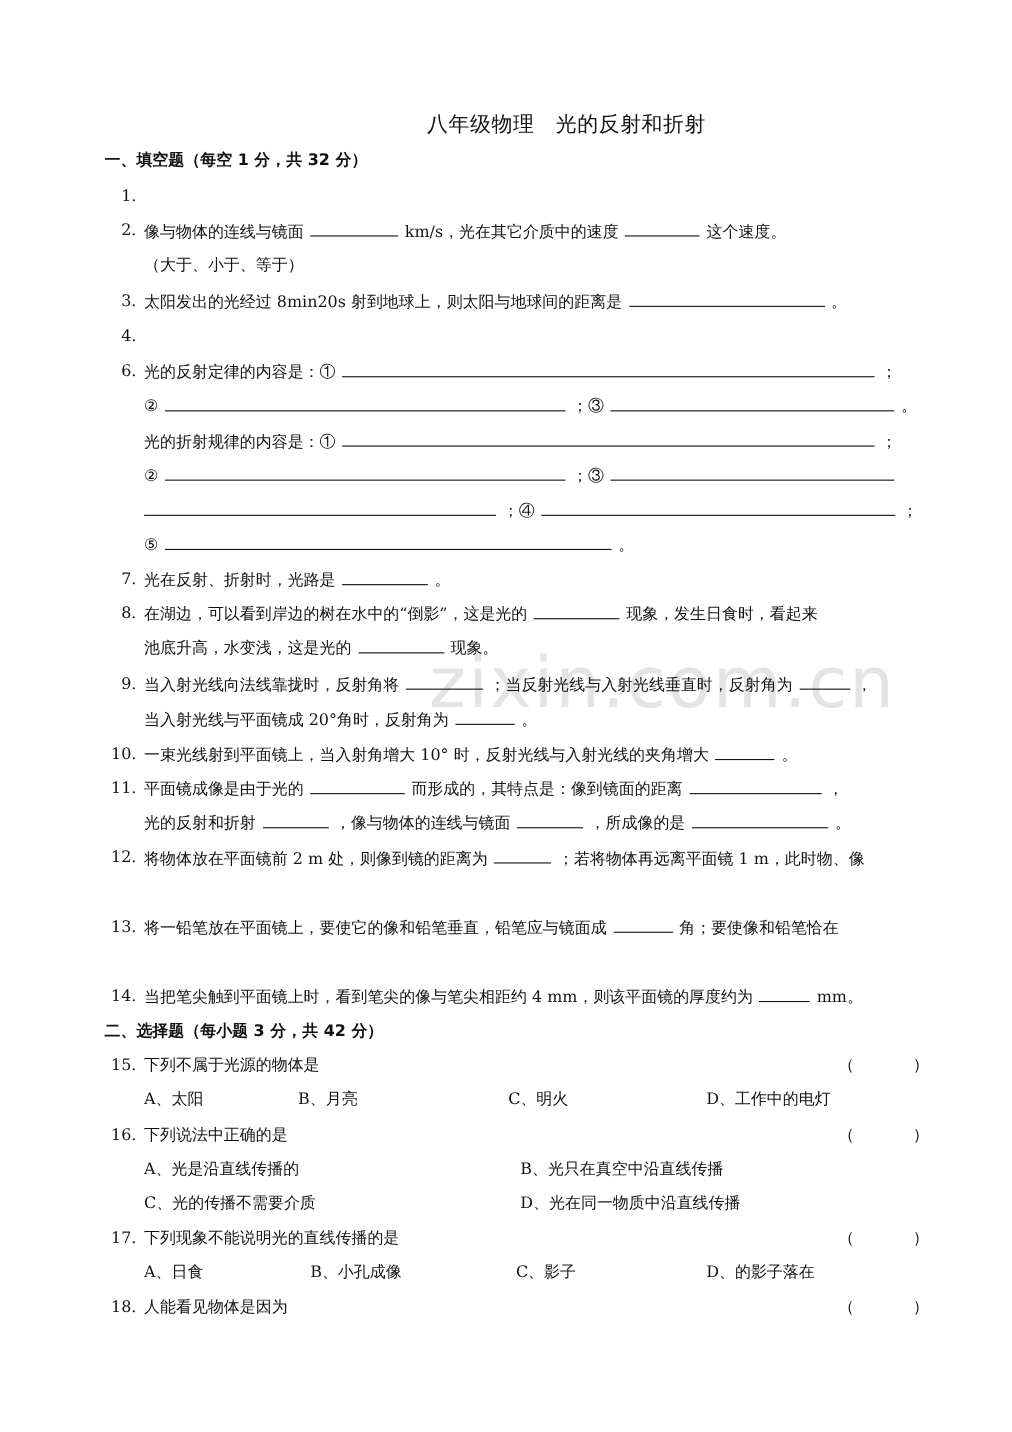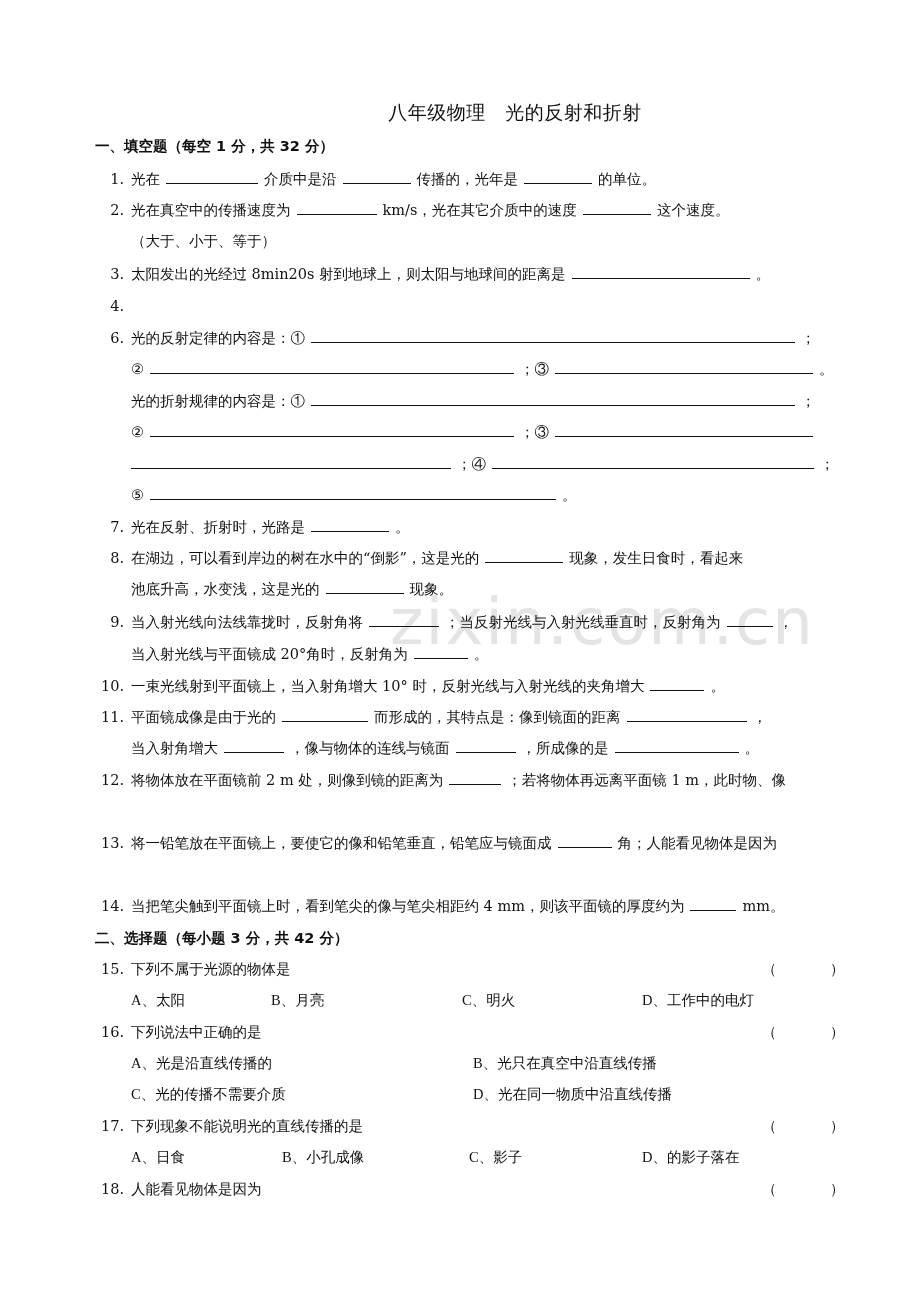--- a/index.html
+++ b/index.html
@@ -8,46 +8,43 @@
   .page { position:absolute; left:0; top:0; width:920px; height:1302px; }
   .title { position:absolute; top:100px; left:0; width:920px; text-align:center;
            font-family:"DejaVu Sans","Liberation Sans",sans-serif; font-size:19px; letter-spacing:0.5px; padding-left:110px; box-sizing:border-box; }
   .row { position:absolute; left:0; width:920px; height:24px; font-size:14.5px; line-height:24px; white-space:nowrap; }
   .sec { left:95px; font-weight:bold; font-family:"DejaVu Sans","Liberation Sans",sans-serif; font-size:14.5px; }
   .num { position:absolute; left:96px; width:28px; text-align:right; }
   .txt { position:absolute; left:131px; }
   .blank { display:inline-block; border-bottom:1px solid #111; height:16px; vertical-align:baseline; margin:0 6px; }
   .paren { position:absolute; left:762px; }
   .paren2 { position:absolute; left:830px; }
-  .opt { position:absolute;font-family:Liberation Serif, serif; }
+  .opt { position:absolute; }
   .wm { position:absolute; left:390px; top:585px; font-family:"DejaVu Sans","Liberation Sans",sans-serif;
         font-size:64px; color:#e4e4e4; letter-spacing:2px; z-index:0; pointer-events:none; }
   .row, .title { z-index:1; }
 </style>
 </head>
 <body>
 
 <div class="page">
   <div class="wm">zixin.com.cn</div>
 
   <div class="title">八年级物理　光的反射和折射</div>
 
   <div class="row sec" style="top:134px">一、填空题（每空 1 分，共 32 分）</div>
 
   <div class="row" style="top:167px">
     <span class="num">1.</span>
-    <span class="txt">
-      <span>光在</span><span class="blank" style="width:92px"></span><span>介质中是沿</span><span class="blank" style="width:68px"></span><span>传播的，光年是</span><span class="blank" style="width:68px"></span><span>的单位。</span>
-    </span>
   </div>
 
   <div class="row" style="top:198px">
     <span class="num">2.</span>
     <span class="txt">
-      <span>光在真空中的传播速度为</span><span class="blank" style="width:80px"></span><span>km/s，光在其它介质中的速度</span><span class="blank" style="width:68px"></span><span>这个速度。</span>
+      <span>像与物体的连线与镜面</span><span class="blank" style="width:80px"></span><span>km/s，光在其它介质中的速度</span><span class="blank" style="width:68px"></span><span>这个速度。</span>
     </span>
   </div>
   <div class="row" style="top:229px">
     <span class="txt">（大于、小于、等于）</span>
   </div>
 
   <div class="row" style="top:262px">
     <span class="num">3.</span>
     <span class="txt">
       <span>太阳发出的光经过 8min20s 射到地球上，则太阳与地球间的距离是</span><span class="blank" style="width:178px"></span><span>。</span>
@@ -130,35 +127,35 @@
   </div>
 
   <div class="row" style="top:705px">
     <span class="num">11.</span>
     <span class="txt">
       <span>平面镜成像是由于光的</span><span class="blank" style="width:86px"></span><span>而形成的，其特点是：像到镜面的距离</span><span class="blank" style="width:120px"></span><span>，</span>
     </span>
   </div>
   <div class="row" style="top:736px">
     <span class="txt">
-      <span>当入射角增大</span><span class="blank" style="width:60px"></span><span>，像与物体的连线与镜面</span><span class="blank" style="width:60px"></span><span>，所成像的是</span><span class="blank" style="width:124px"></span><span>。</span>
+      <span>光的反射和折射</span><span class="blank" style="width:60px"></span><span>，像与物体的连线与镜面</span><span class="blank" style="width:60px"></span><span>，所成像的是</span><span class="blank" style="width:124px"></span><span>。</span>
     </span>
   </div>
 
   <div class="row" style="top:768px">
     <span class="num">12.</span>
     <span class="txt">
       <span>将物体放在平面镜前 2 m 处，则像到镜的距离为</span><span class="blank" style="width:52px"></span><span>；若将物体再远离平面镜 1 m，此时物、像</span>
     </span>
   </div>
 
   <div class="row" style="top:831px">
     <span class="num">13.</span>
     <span class="txt">
-      <span>将一铅笔放在平面镜上，要使它的像和铅笔垂直，铅笔应与镜面成</span><span class="blank" style="width:54px"></span><span>角；人能看见物体是因为</span>
+      <span>将一铅笔放在平面镜上，要使它的像和铅笔垂直，铅笔应与镜面成</span><span class="blank" style="width:54px"></span><span>角；要使像和铅笔恰在</span>
     </span>
   </div>
 
   <div class="row" style="top:894px">
     <span class="num">14.</span>
     <span class="txt">
       <span>当把笔尖触到平面镜上时，看到笔尖的像与笔尖相距约 4 mm，则该平面镜的厚度约为</span><span class="blank" style="width:46px"></span><span>mm。</span>
     </span>
   </div>
 

